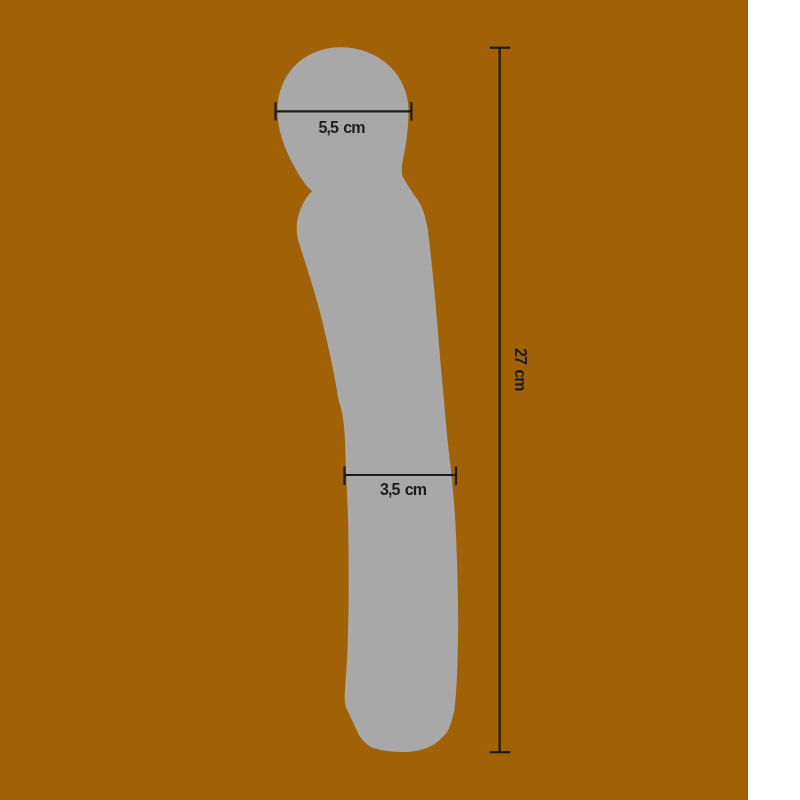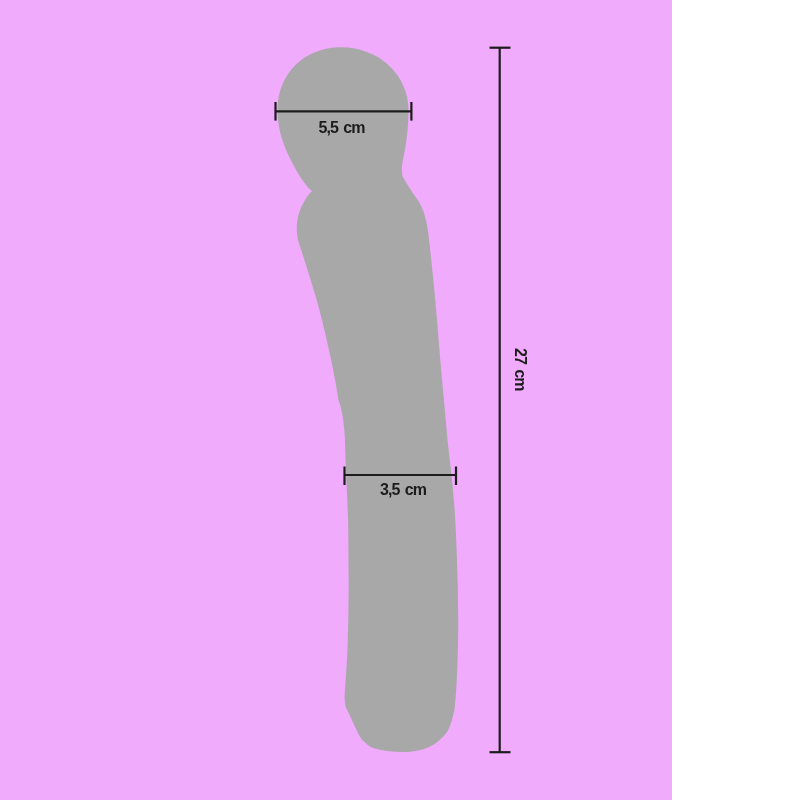--- a/index.html
+++ b/index.html
@@ -1,16 +1,16 @@
 <!DOCTYPE html>
 <html><head>
 <meta charset="utf-8">
 <style>
   html,body{margin:0;padding:0;background:#ffffff;}
-  .wrap{width:672px;height:800px;position:relative;background:#f0abfc;overflow:hidden;}
+  .wrap{width:748px;height:800px;position:relative;background:#a16207;overflow:hidden;}
   svg{display:block;}
   text{font-family:"Liberation Sans",sans-serif;font-weight:bold;fill:#1c1c1c;}
 </style>
 </head>
 <body>
 <div class="wrap">
 <svg width="800" height="800" viewBox="0 0 800 800">
 
   <path fill="#a8a8a8" d="M 341,47.3
     C 379,47.3 408.5,75 408.5,110

